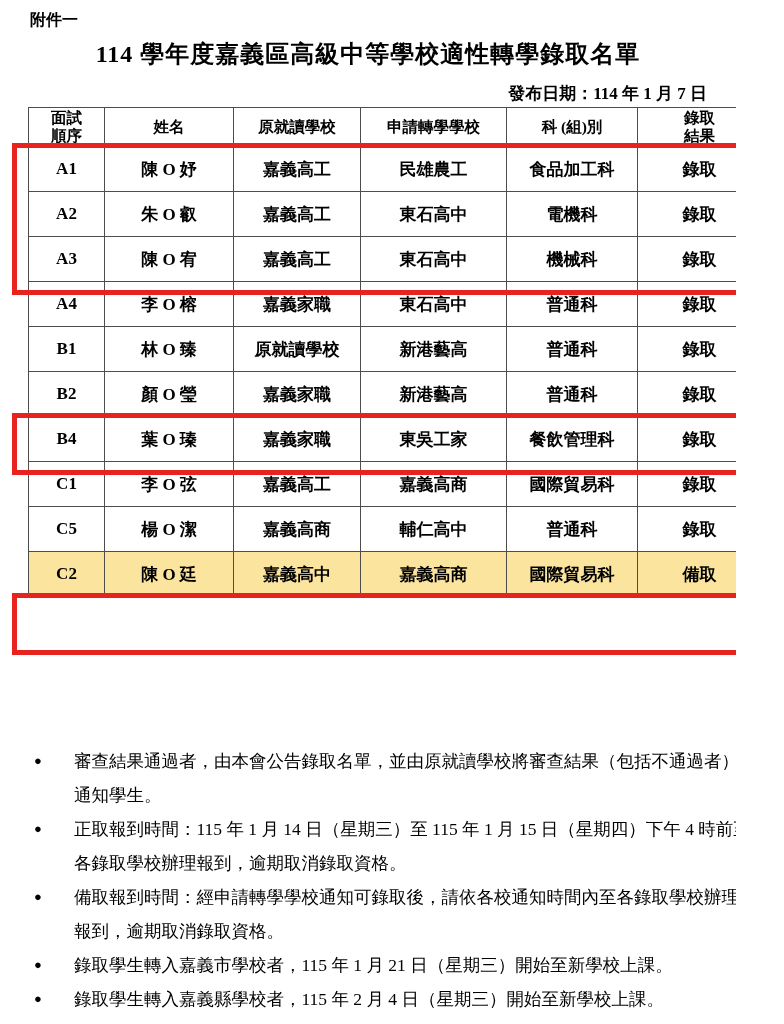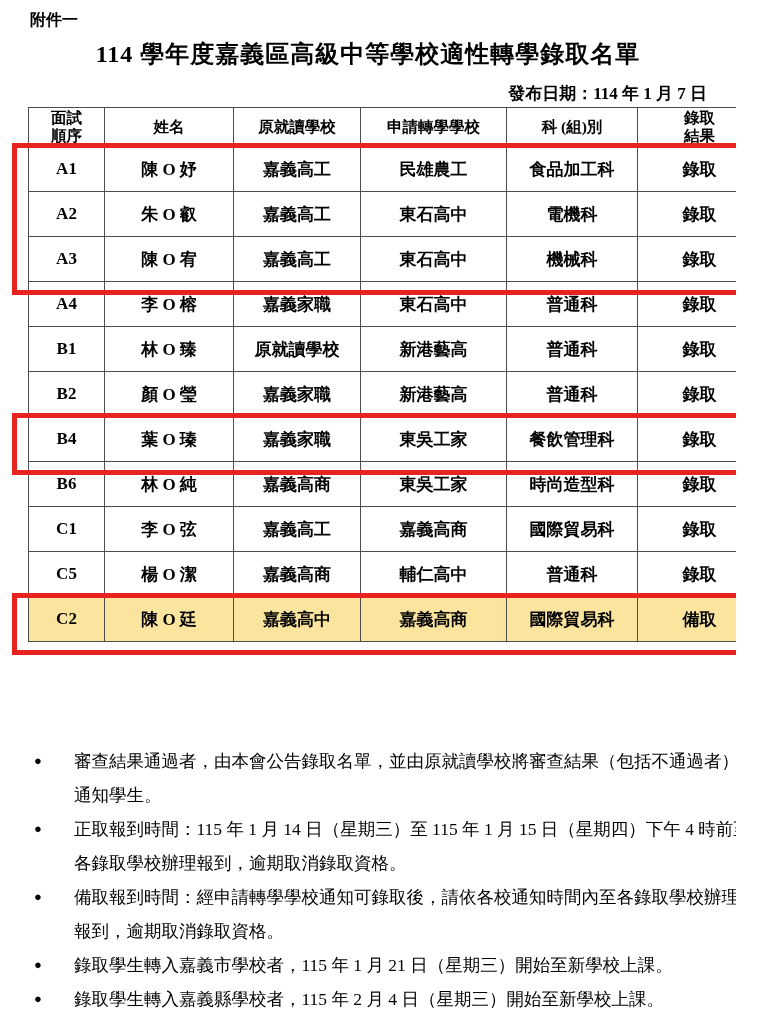--- a/index.html
+++ b/index.html
@@ -120,28 +120,20 @@
       </tr>
           <tr>
         <td>B4</td>
         <td>葉 O 瑧</td>
         <td>嘉義家職</td>
         <td>東吳工家</td>
         <td>餐飲管理科</td>
         <td>錄取</td>
       </tr>
           <tr>
-        <td>B6</td>
-        <td>林 O 純</td>
-        <td>嘉義高商</td>
-        <td>東吳工家</td>
-        <td>時尚造型科</td>
-        <td>錄取</td>
-      </tr>
-          <tr>
         <td>C1</td>
         <td>李 O 弦</td>
         <td>嘉義高工</td>
         <td>嘉義高商</td>
         <td>國際貿易科</td>
         <td>錄取</td>
       </tr>
           <tr>
         <td>C5</td>
         <td>楊 O 潔</td>

